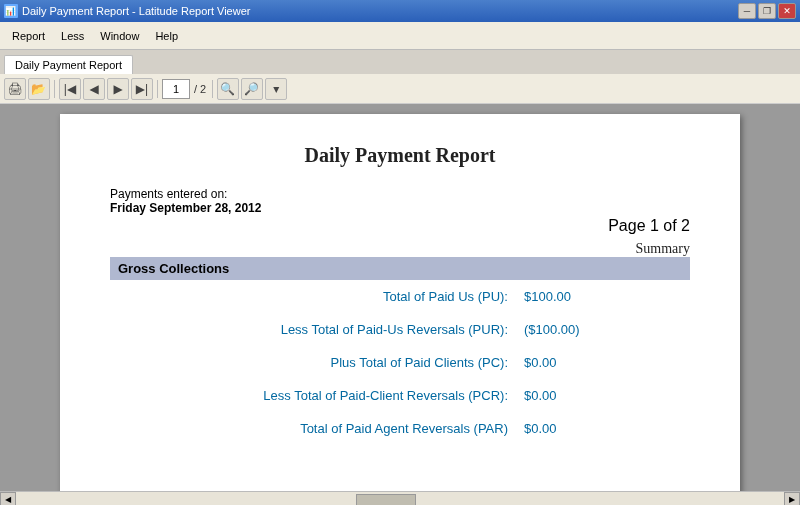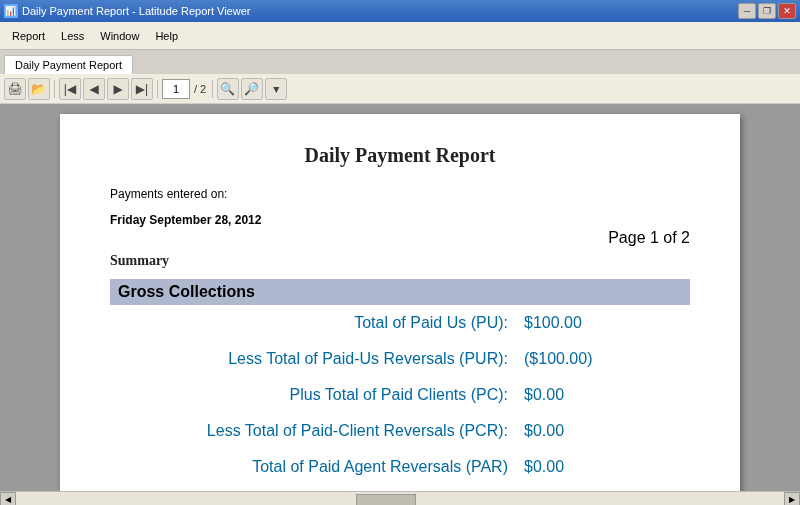--- a/index.html
+++ b/index.html
@@ -182,40 +182,38 @@
       display: flex;
       justify-content: space-between;
       margin-bottom: 6px;
       font-size: 12px;
       gap: 36px;
     }
     .report-date {
       font-weight: bold;
       font-size: 12px;
       margin-bottom: 20px;
-      margin-top: 12px;
     }
     .page-info {
       font-size: 16px;
       align-self: flex-end;
     }
 
     .section-title {
-      text-align: left;
+      text-align: right;
       font-size: 14px;
-      font-weight: bold;
+      font-weight: normal;
       color: #222;
-      margin-bottom: 10px;
       font-family: Times New Roman, serif;
     }
 
     .report-table {
       width: 100%;
       border-collapse: collapse;
-      font-size: 16px;
+      font-size: 13px;
     }
     .report-table .header-row td {
       background: #b0b8d0;
       font-weight: bold;
       padding: 4px 8px;
       color: #000;
     }
     .report-table .data-row td {
       padding: 9px 8px;
       color: #0369a1;

